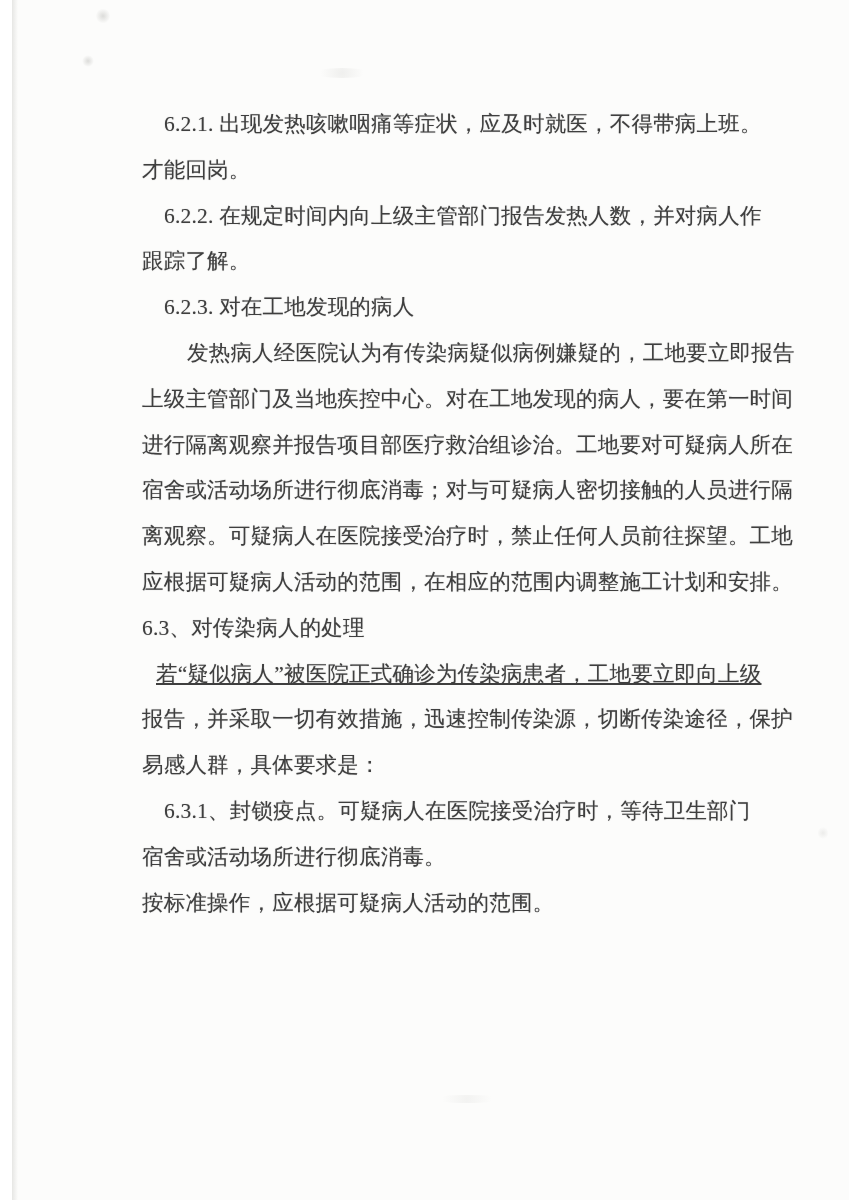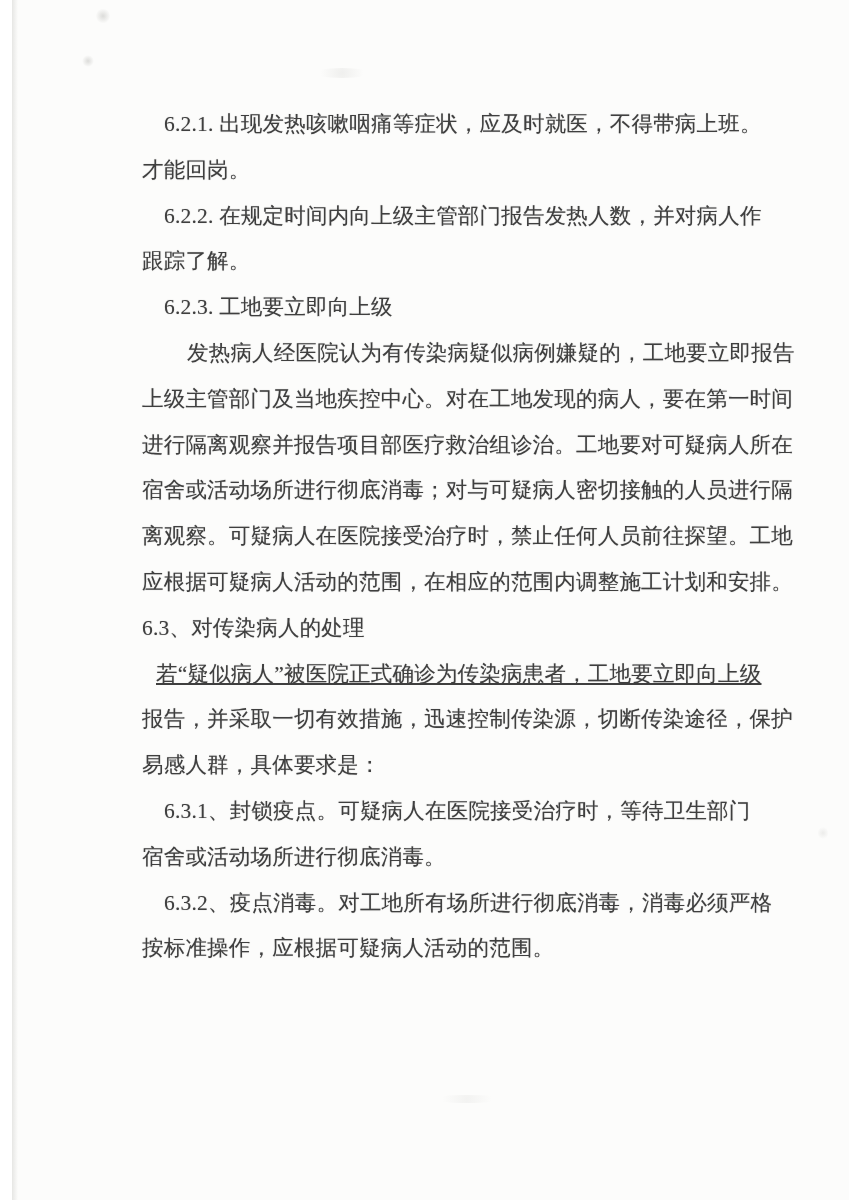--- a/index.html
+++ b/index.html
@@ -64,30 +64,29 @@
   <div class="speck speck-2"></div>
   <div class="speck speck-3"></div>
   <div class="speck speck-4"></div>
   <div class="speck speck-5"></div>
 
   <div class="text-block">
     <div class="line indent-1">6.2.1. 出现发热咳嗽咽痛等症状，应及时就医，不得带病上班。</div>
     <div class="line indent-0">才能回岗。</div>
     <div class="line indent-1">6.2.2. 在规定时间内向上级主管部门报告发热人数，并对病人作</div>
     <div class="line indent-0">跟踪了解。</div>
-    <div class="line indent-1">6.2.3. 工地要立即向上级</div>
+    <div class="line indent-1">6.2.3. 对在工地发现的病人</div>
     <div class="line indent-2">发热病人经医院认为有传染病疑似病例嫌疑的，工地要立即报告</div>
     <div class="line indent-0">上级主管部门及当地疾控中心。对在工地发现的病人，要在第一时间</div>
     <div class="line indent-0">进行隔离观察并报告项目部医疗救治组诊治。工地要对可疑病人所在</div>
     <div class="line indent-0">宿舍或活动场所进行彻底消毒；对与可疑病人密切接触的人员进行隔</div>
     <div class="line indent-0">离观察。可疑病人在医院接受治疗时，禁止任何人员前往探望。工地</div>
     <div class="line indent-0">应根据可疑病人活动的范围，在相应的范围内调整施工计划和安排。</div>
     <div class="line indent-0">6.3、对传染病人的处理</div>
     <div class="line indent-s">若“疑似病人”被医院正式确诊为传染病患者，工地要立即向上级</div>
     <div class="line indent-0">报告，并采取一切有效措施，迅速控制传染源，切断传染途径，保护</div>
     <div class="line indent-0">易感人群，具体要求是：</div>
     <div class="line indent-1">6.3.1、封锁疫点。可疑病人在医院接受治疗时，等待卫生部门</div>
     <div class="line indent-0">宿舍或活动场所进行彻底消毒。</div>
-    <div class="line indent-1">6.3.2、疫点消毒。对工地所有场所进行彻底消毒，消毒必须严格</div>
     <div class="line indent-0">按标准操作，应根据可疑病人活动的范围。</div>
   </div>
 
 </div>
 
 </body></html>

